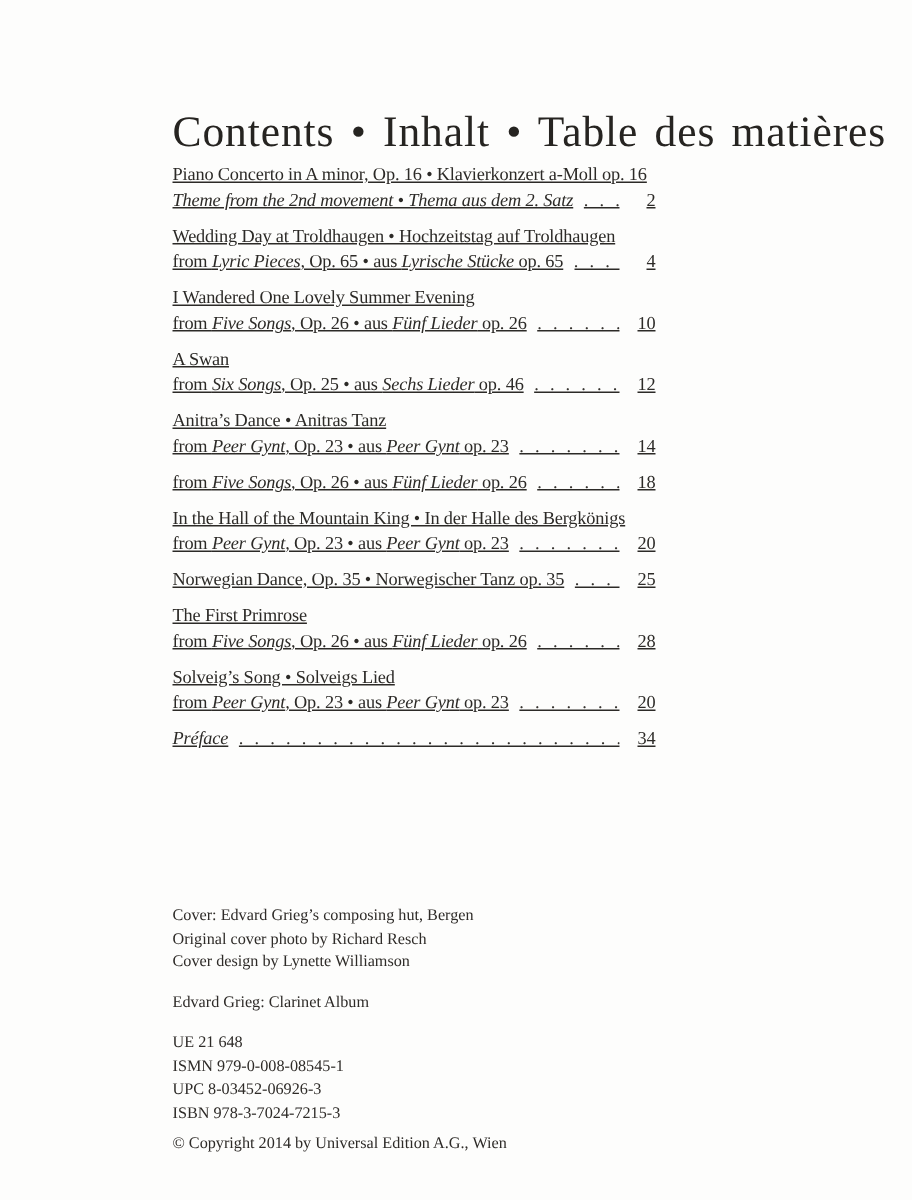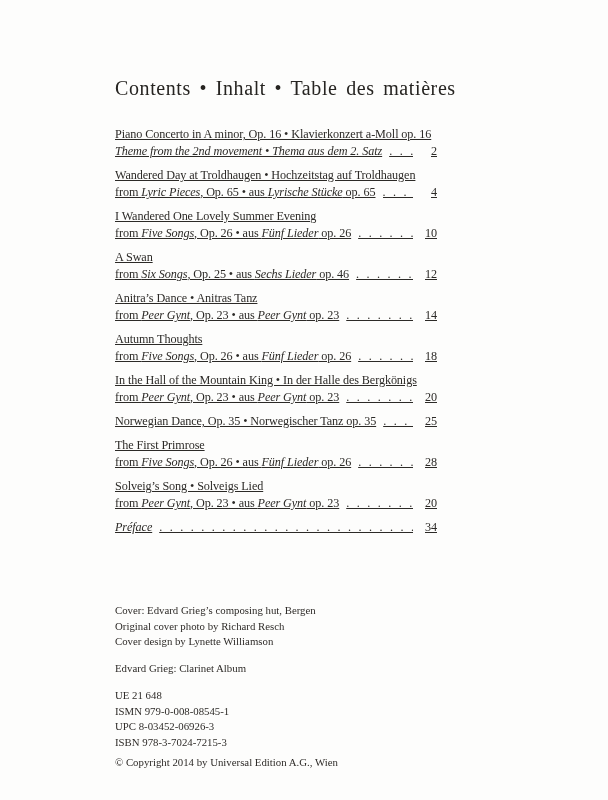--- a/index.html
+++ b/index.html
@@ -15,27 +15,27 @@
     color: #2c2a27;
     font-family: "Liberation Serif", "DejaVu Serif", serif;
   }
   .main {
     position: absolute;
     left: 115px;
     top: 74px;
     width: 322px;
   }
   .title {
-    font-size: 20px;
+    font-size: 29px;
     line-height: 28px;
     font-weight: normal;
     letter-spacing: 0.6px;
     word-spacing: 3px;
     color: #262421;
-    margin: 0 0 24px 0;
+    margin: 0 0 6px 0;
     white-space: nowrap;
   }
   .toc {
     font-size: 12.2px;
     line-height: 17px;
     letter-spacing: -0.1px;
     text-decoration: underline;
   }
   .entry { margin: 0 0 7px 0; }
   .l1 { white-space: nowrap; }
@@ -87,21 +87,21 @@
     <div class="entry">
       <div class="l1">Piano Concerto in A minor, Op. 16 • Klavierkonzert a-Moll op. 16</div>
       <div class="row">
         <span class="src"><span></span><i>Theme from the 2nd movement • Thema aus dem 2. Satz</i><span></span><i></i><span></span></span>
         <span class="leader"></span>
         <span class="pg">2</span>
       </div>
     </div>
 
     <div class="entry">
-      <div class="l1">Wandered Day at Troldhaugen • Hochzeitstag auf Troldhaugen</div>
+      <div class="l1">Wedding Day at Troldhaugen • Hochzeitstag auf Troldhaugen</div>
       <div class="row">
         <span class="src"><span>from </span><i>Lyric Pieces</i><span>, Op. 65 • aus </span><i>Lyrische Stücke</i><span> op. 65</span></span>
         <span class="leader"></span>
         <span class="pg">4</span>
       </div>
     </div>
 
     <div class="entry">
       <div class="l1">I Wandered One Lovely Summer Evening</div>
       <div class="row">
@@ -123,21 +123,20 @@
     <div class="entry">
       <div class="l1">Anitra’s Dance • Anitras Tanz</div>
       <div class="row">
         <span class="src"><span>from </span><i>Peer Gynt</i><span>, Op. 23 • aus </span><i>Peer Gynt</i><span> op. 23</span></span>
         <span class="leader"></span>
         <span class="pg">14</span>
       </div>
     </div>
 
     <div class="entry">
-      <div class="l1">Autumn Thoughts</div>
       <div class="row">
         <span class="src"><span>from </span><i>Five Songs</i><span>, Op. 26 • aus </span><i>Fünf Lieder</i><span> op. 26</span></span>
         <span class="leader"></span>
         <span class="pg">18</span>
       </div>
     </div>
 
     <div class="entry">
       <div class="l1">In the Hall of the Mountain King • In der Halle des Bergkönigs</div>
       <div class="row">

